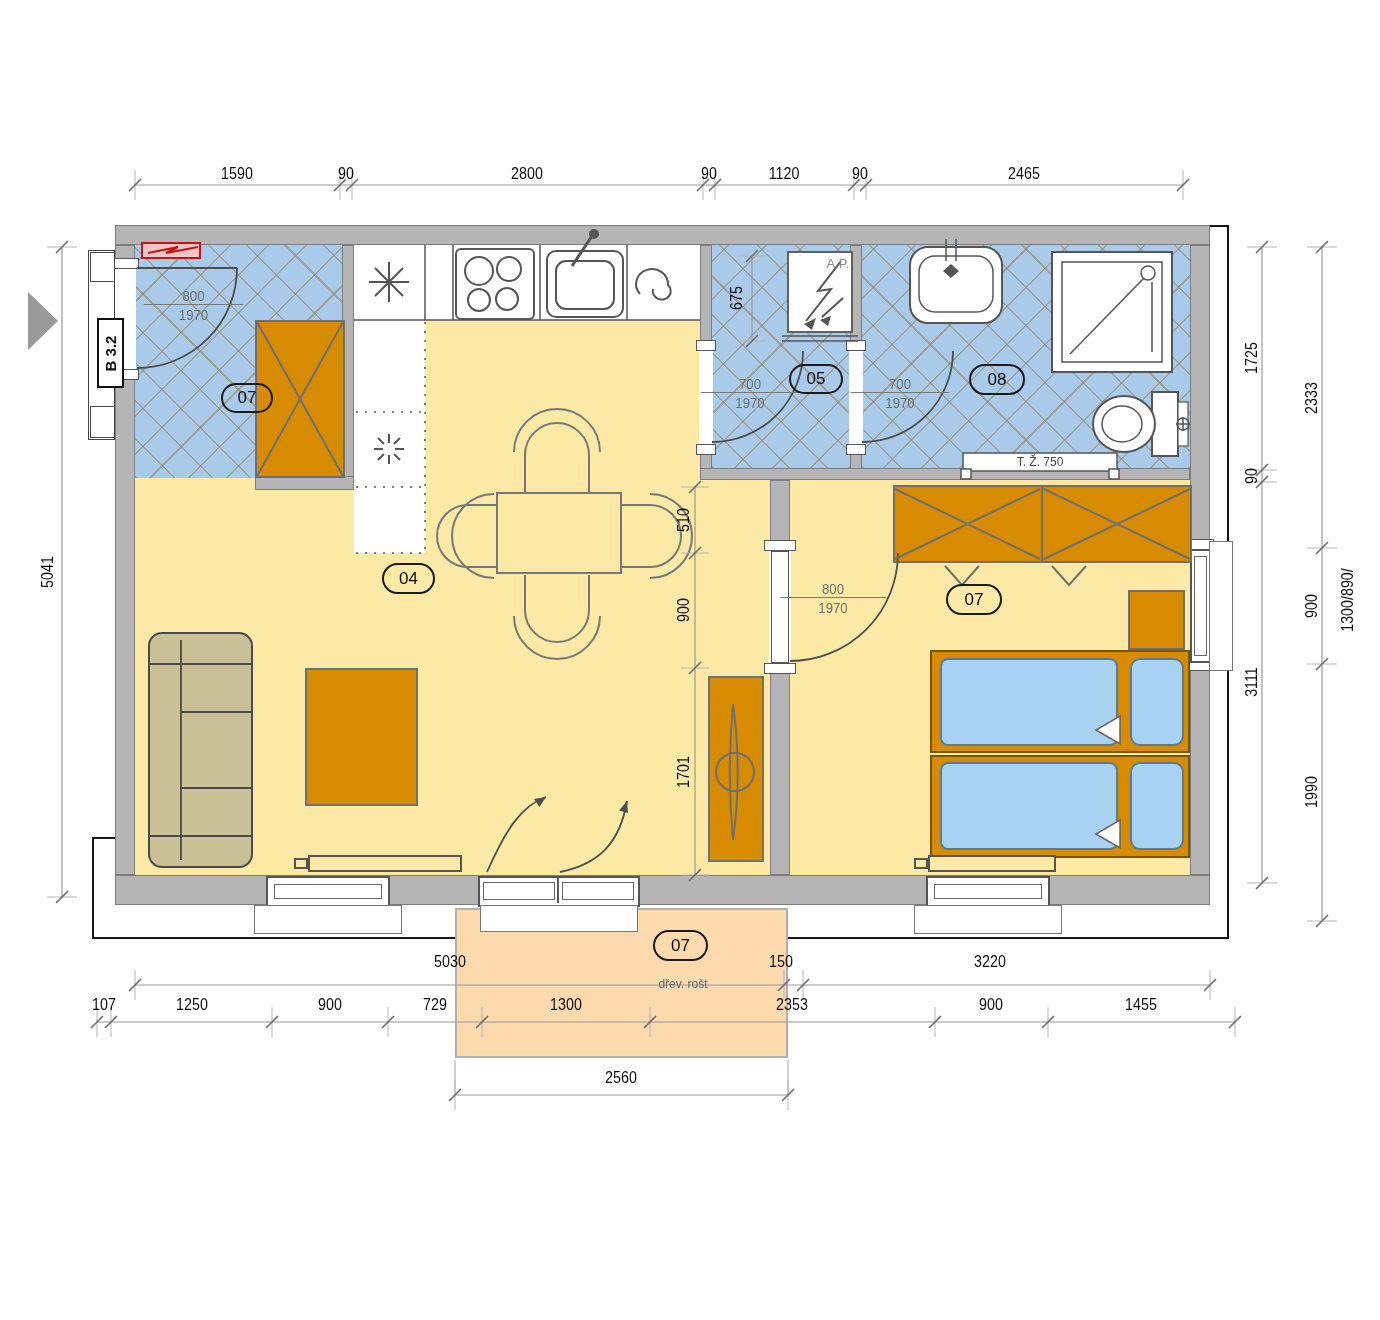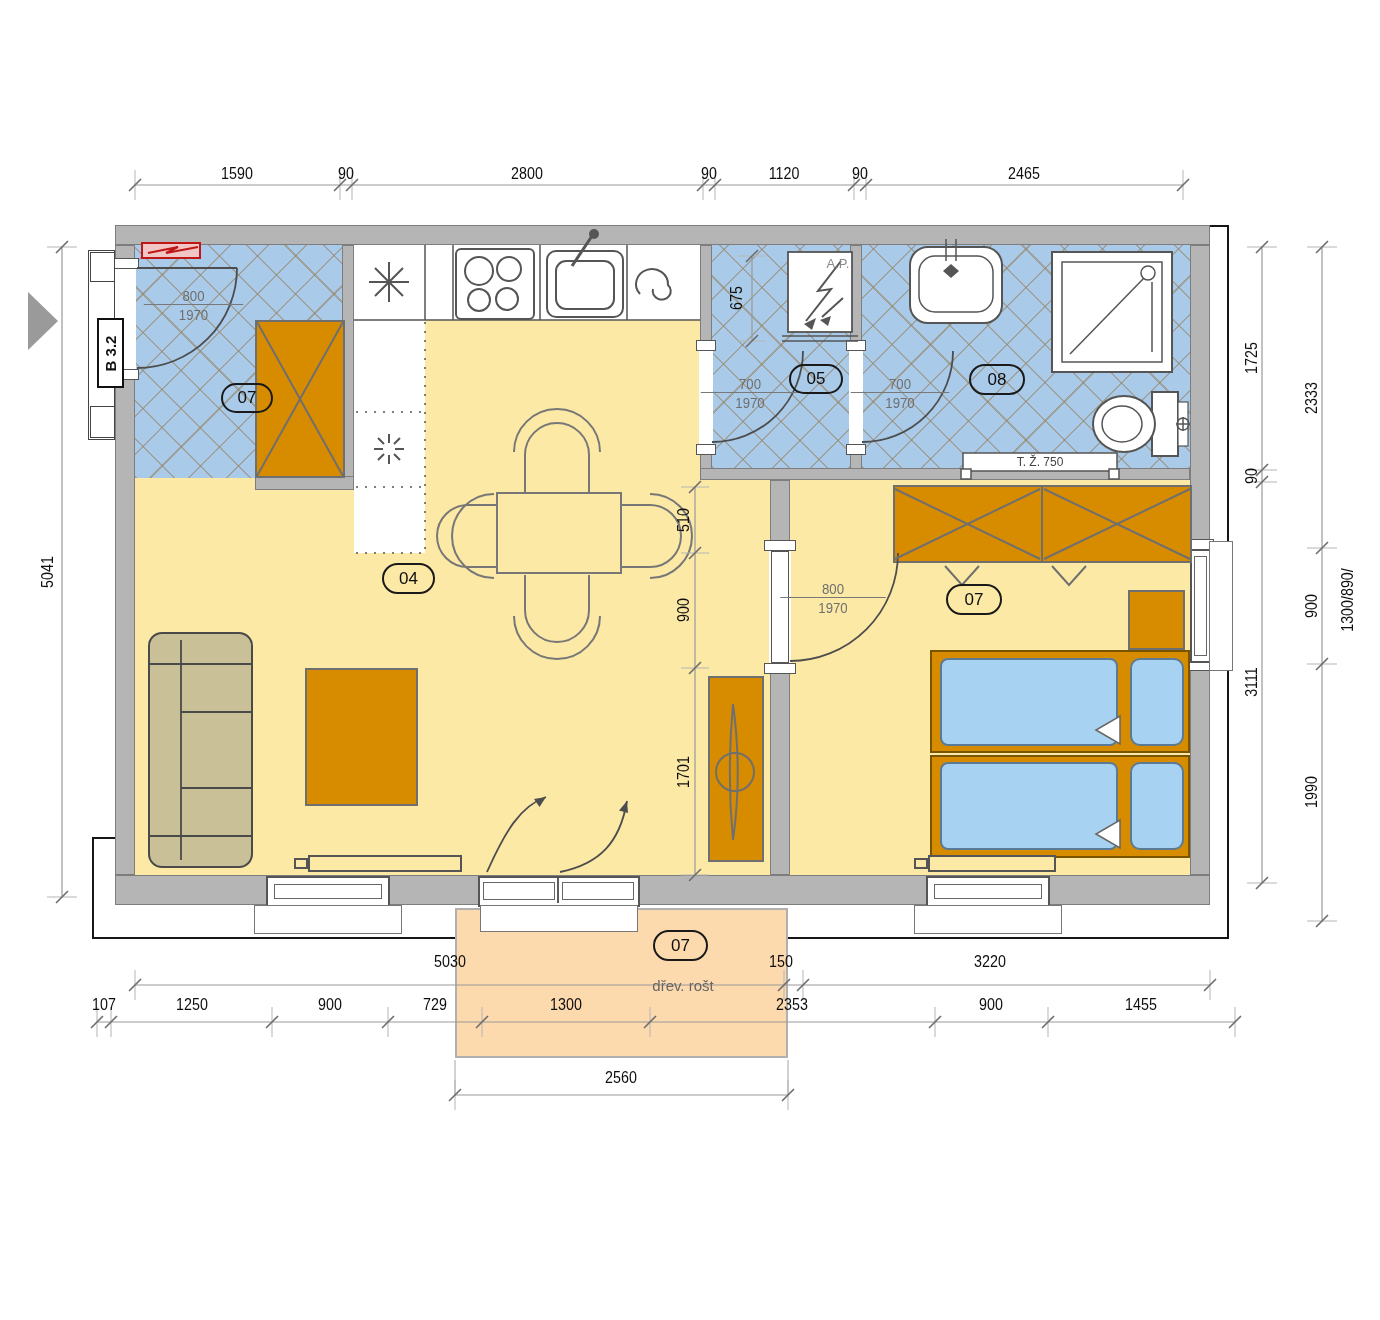--- a/index.html
+++ b/index.html
@@ -337,15 +337,15 @@
   <div class="tag" style="left:969px;top:364px;width:52px;height:27px;">08</div>
   <div class="tag" style="left:382px;top:563px;width:49px;height:27px;">04</div>
   <div class="tag" style="left:946px;top:584px;width:52px;height:27px;">07</div>
   <div class="tag" style="left:653px;top:930px;width:51px;height:27px;">07</div>
 
   <div class="abs" style="left:97px;top:318px;width:27px;height:70px;background:#fff;border:2px solid #111;display:flex;align-items:center;justify-content:center;">
     <span style="transform:rotate(-90deg);font-size:15px;font-weight:600;white-space:nowrap;">B 3.2</span>
   </div>
   <div class="note" style="left:818px;top:256px;width:40px;font-size:13px;color:#8a8a8a;">A.P.</div>
   <div class="note" style="left:990px;top:455px;width:100px;font-size:12px;color:#444;">T. Ž. 750</div>
-  <div class="note" style="left:633px;top:977px;width:100px;font-size:15px;color:#666;">dřev. rošt</div>
+  <div class="note" style="left:633px;top:977px;width:100px;font-size:12px;color:#666;">dřev. rošt</div>
 
 </div>
 
 </body></html>

